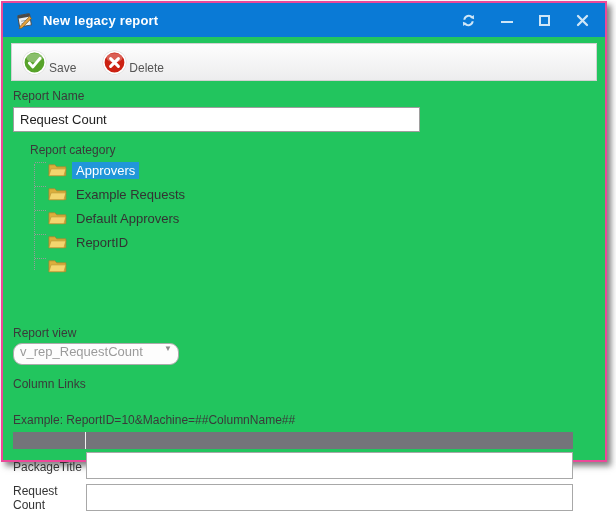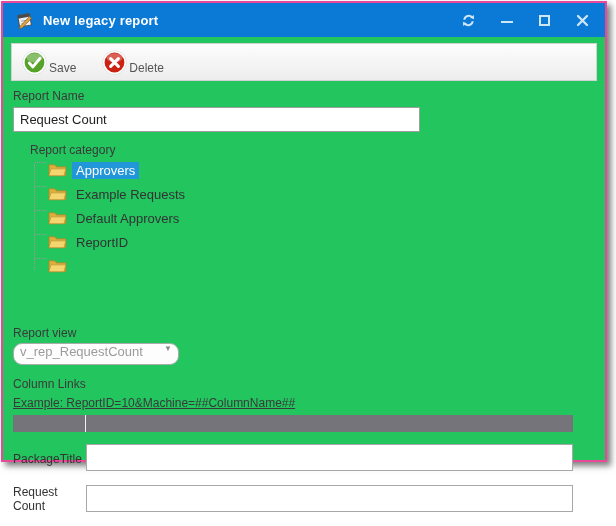--- a/index.html
+++ b/index.html
@@ -61,27 +61,27 @@
   .dropdown {
     margin-top:3px; width:166px; height:22px; border:1px solid #ababab;
     border-radius:9px; background:#fdfdfd; display:flex; align-items:flex-start;
     padding:0 6px; cursor:default;
   }
   .dropdown-value { font-size:13px; color:#9b9b9b; flex:1; white-space:nowrap; overflow:hidden; }
   .dropdown-arrow { font-size:8px; color:#8a8a8a; margin-left:4px; }
 
   
   .links-label { margin-top:12px; }
-  .example-text { margin-top:5px; font-size:12px; color:#3a3a3a;text-decoration:underline; }
+  .example-text { margin-top:22px; font-size:12px; color:#3a3a3a; }
   .grid { margin-top:5px; width:560px; }
   .grid-header { display:flex; gap:1px; background:#f1f1f1; }
   .grid-hcell { background:#74747a; height:17px; }
   .grid-hcell.c1 { width:72px; }
   .grid-hcell.c2 { flex:1; }
-  .grid-row { display:flex; align-items:center; margin-top:12px; }
+  .grid-row { display:flex; align-items:center; margin-top:3px; }
   .grid-rlabel { width:73px; font-size:12px; color:#333; padding-top:2px; }
   .grid-input {
     flex:1; height:27px; border:1px solid #a8a8a8; background:#fff;
     font-size:13px; color:#222; padding:0 6px; outline:none;
     font-family:"Liberation Sans",sans-serif;
   }
 </style>
 </head>
 <body>
 

